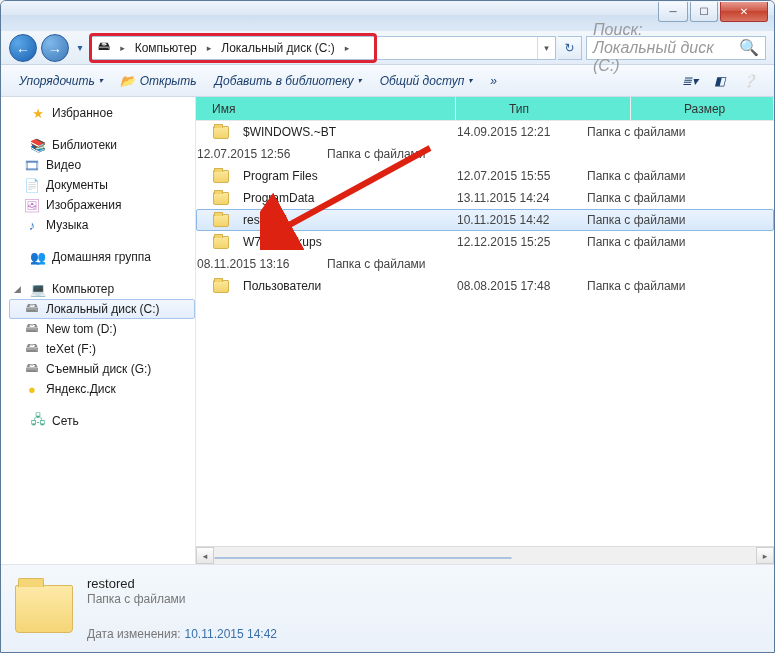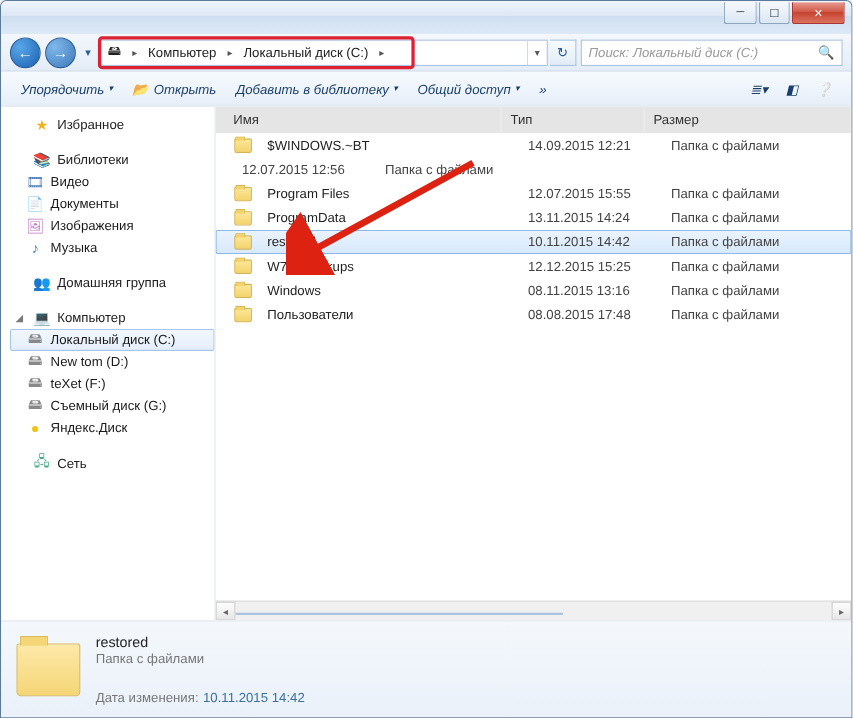--- a/index.html
+++ b/index.html
@@ -21,21 +21,21 @@
 .chev { width: 14px; height: 24px; display: flex; align-items: center; justify-content: center; color: #2a5c99; font-size: 10px; }
 
 .addr-wrap { flex: 1; display: flex; align-items: center; gap: 2px; height: 24px; position: relative; }
 .addrbar { flex: 1; height: 24px; border: 1px solid #abc4de; background: #fff; display: flex; align-items: center; font-size: 12px; color: #222; overflow: hidden; }
 .red-outline { position: absolute; left: -2px; top: -3px; height: 30px; border: 3px solid #d23; border-radius: 4px; pointer-events: none; width: 288px; z-index: 5;}
 .addrbar .seg { padding: 0 6px; display: flex; align-items: center; gap: 4px; height: 100%; }
 .addrbar .tri { color: #555; font-size: 9px; padding: 0 4px; }
 .addrbar .drop { margin-left: auto; width: 18px; text-align: center; color: #555; font-size: 9px; border-left: 1px solid #cfdbe9; height:100%; display:flex; align-items:center; justify-content:center;}
 .refresh { width: 24px; height: 24px; border: 1px solid #abc4de; border-left: none; background: linear-gradient(#f7fbff,#e2ecf7); display: flex; align-items: center; justify-content: center; color: #2a5c99; font-size: 12px; }
 
-.searchbox { width: 238px; height: 24px; border: 1px solid #abc4de; background: #fff; display: flex; align-items: center; padding: 0 6px; font-size: 12px; color: #999; font-style: italic; gap: 20px; }
+.searchbox { width: 180px; height: 24px; border: 1px solid #abc4de; background: #fff; display: flex; align-items: center; padding: 0 6px; font-size: 16px; color: #999; font-style: italic; gap: 20px; }
 .searchbox .mag { margin-left: auto; color: #3a6fa8; font-style: normal; }
 
 
 .toolbar { height: 32px; background: linear-gradient(#f7fbff,#e6eef8); border-bottom: 1px solid #d1dbe8; display: flex; align-items: center; padding: 0 10px; font-size: 12px; color: #1a3e6e; gap: 2px; font-style: italic; }
 .toolbar .tb { padding: 4px 8px; display: flex; align-items: center; gap: 4px; border-radius: 2px; }
 .toolbar .tb .dd { font-size: 8px; color: #1a3e6e; }
 .toolbar .spacer { flex: 1; }
 .toolbar .iconbtn { width: 28px; height: 24px; display: flex; align-items: center; justify-content: center; }
 
 
@@ -45,32 +45,32 @@
 .navpane { width: 195px; border-right: 1px solid #e1e7ee; overflow-y: auto; padding: 6px 0 6px 8px; font-size: 12px; }
 .navgroup { margin-bottom: 12px; }
 .navitem { display: flex; align-items: center; gap: 6px; padding: 2px 4px 2px 14px; height: 20px; color: #1a1a1a; border: 1px solid transparent; border-radius: 2px; }
 .navitem.root { padding-left: 4px; font-weight: 400; color: #222; }
 .navitem.root .exp { font-size: 9px; color: #7a7a7a; width: 10px; }
 .navitem.sel { background: linear-gradient(#f2f7fd,#e4eefb); border: 1px solid #a8c6eb; }
 .navitem .ico { width: 16px; height: 16px; display: inline-flex; align-items: center; justify-content: center; font-size: 13px; }
 
 
 .listpane { flex: 1; display: flex; flex-direction: column; overflow: hidden; }
-.colhead { height: 24px; display: flex; align-items: center; border-bottom: 1px solid #e6e6e6; font-size: 12px; color: #333; background: #e5e5e5; }
+.colhead { height: 24px; display: flex; align-items: center; border-bottom: 1px solid #e6e6e6; font-size: 12px; color: #333; background: #5eead4; gap: 45px; }
 .colhead .ch { padding: 0 8px; border-right: 1px solid #eee; height: 100%; display: flex; align-items: center; }
 .ch-name { width: 260px; padding-left: 16px !important; }
 .ch-date { width: 130px; }
 .ch-type { width: 130px; }
 .ch-size { flex: 1; text-align: center; padding-right: 16px !important; }
 
 .filerows { flex: 1; overflow: auto; position: relative; }
 .filerow { height: 22px; display: flex; align-items: center; font-size: 12px; color: #222; border: 1px solid transparent; }
 .filerow.sel { background: linear-gradient(#eaf3fd,#d7e9fb); border: 1px solid #8ab9e8; border-radius: 2px; }
 .filerow .fc-name { width: 260px; padding-left: 16px; display: flex; align-items: center; gap: 14px; }
-.filerow .fc-date { width: 130px; color: #444; margin-left: 23px; }
+.filerow .fc-date { width: 130px; color: #444; }
 .filerow .fc-type { width: 130px; color: #444; }
 .filerow .fc-size { flex: 1; }
 .foldico { width: 16px; height: 13px; background: linear-gradient(#fce79a,#f3d36b); border: 1px solid #d5b34f; border-radius: 1px 1px 2px 2px; position: relative; }
 .foldico::before { content: ""; position: absolute; top: -3px; left: 0; width: 7px; height: 3px; background: #f3d36b; border: 1px solid #d5b34f; border-bottom: none; border-radius: 1px 1px 0 0; }
 .fileico { width: 13px; height: 15px; background: #fff; border: 1px solid #b8b8b8; border-radius: 1px; position: relative; }
 .fileico::before { content:""; position:absolute; top:-1px; right:-1px; width:5px; height:5px; background:linear-gradient(135deg,#fff 48%,#ccc 50%);}
 
 
 .hscroll { height: 18px; background: #f0f0f0; border-top: 1px solid #dcdcdc; display: flex; align-items: center; }
 .hscroll .tr { width: 18px; height: 100%; border: 1px solid #cfcfcf; background: linear-gradient(#fdfdfd,#e7e7e7); display:flex; align-items:center; justify-content:center; font-size:9px; color:#666;}
@@ -306,24 +306,20 @@
           <div class="filerow">
             <div class="fc-name">
               <span class="foldico"></span>
               <span>W7P_Backups</span>
             </div>
             <div class="fc-date">12.12.2015 15:25</div>
             <div class="fc-type">Папка с файлами</div>
             <div class="fc-size"></div>
           </div>
           <div class="filerow">
-            <div class="fc-name">
-              <span class="foldico"></span>
-              <span>Windows</span>
-            </div>
             <div class="fc-date">08.11.2015 13:16</div>
             <div class="fc-type">Папка с файлами</div>
             <div class="fc-size"></div>
           </div>
           <div class="filerow">
             <div class="fc-name">
               <span class="foldico"></span>
               <span>Пользователи</span>
             </div>
             <div class="fc-date">08.08.2015 17:48</div>

